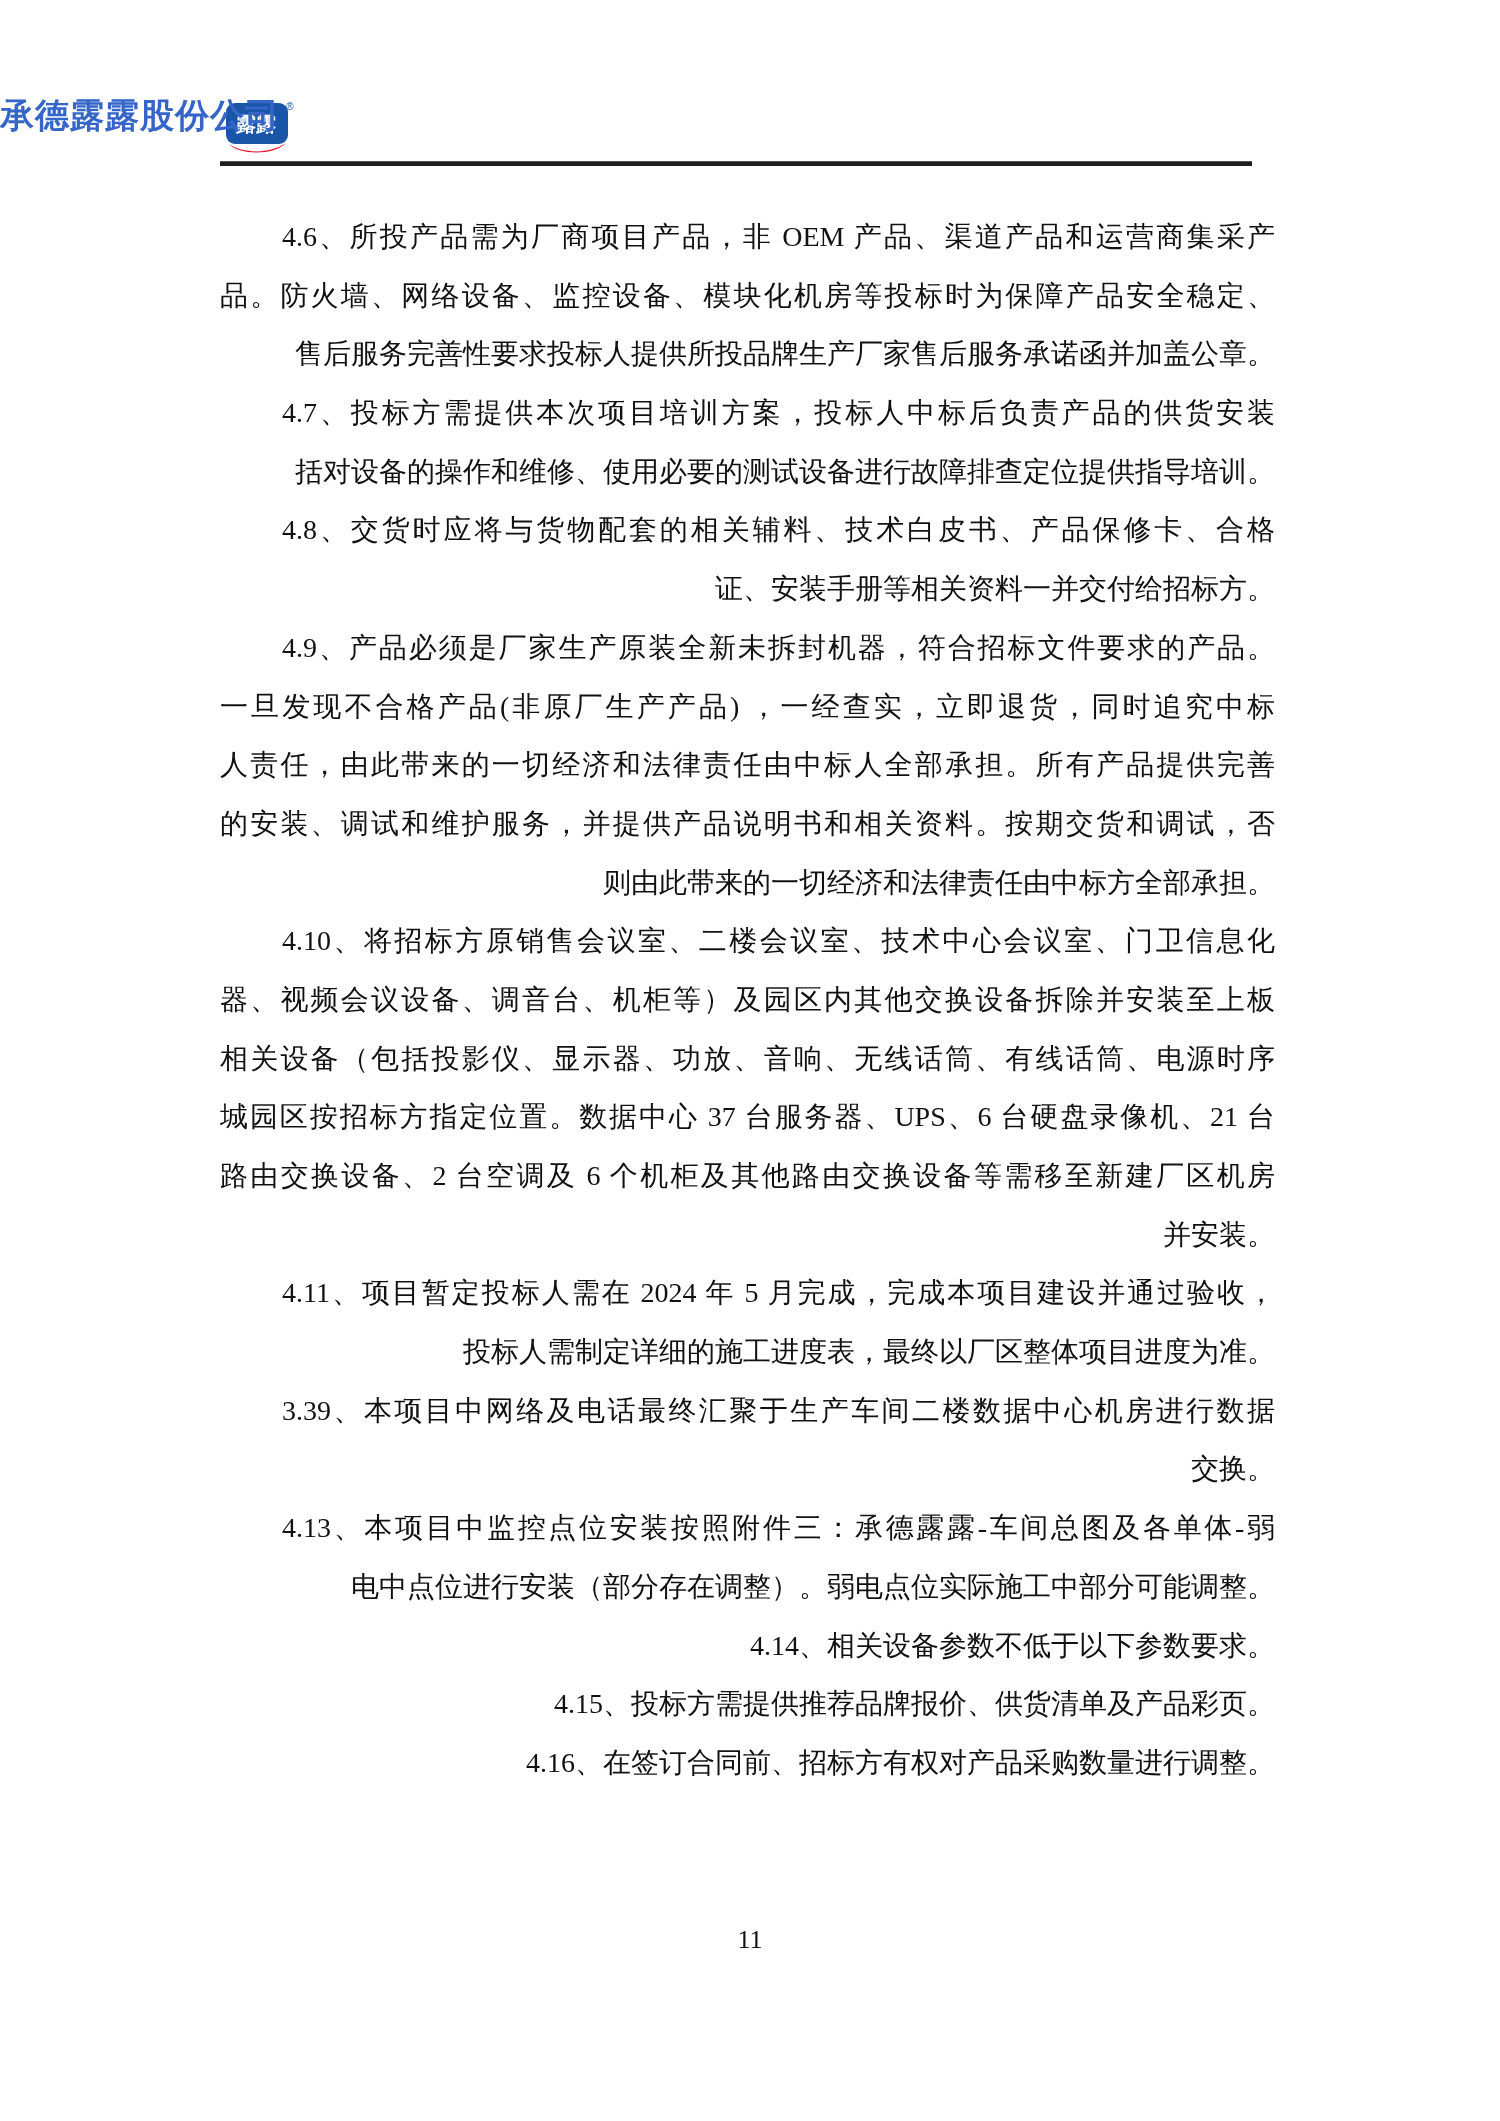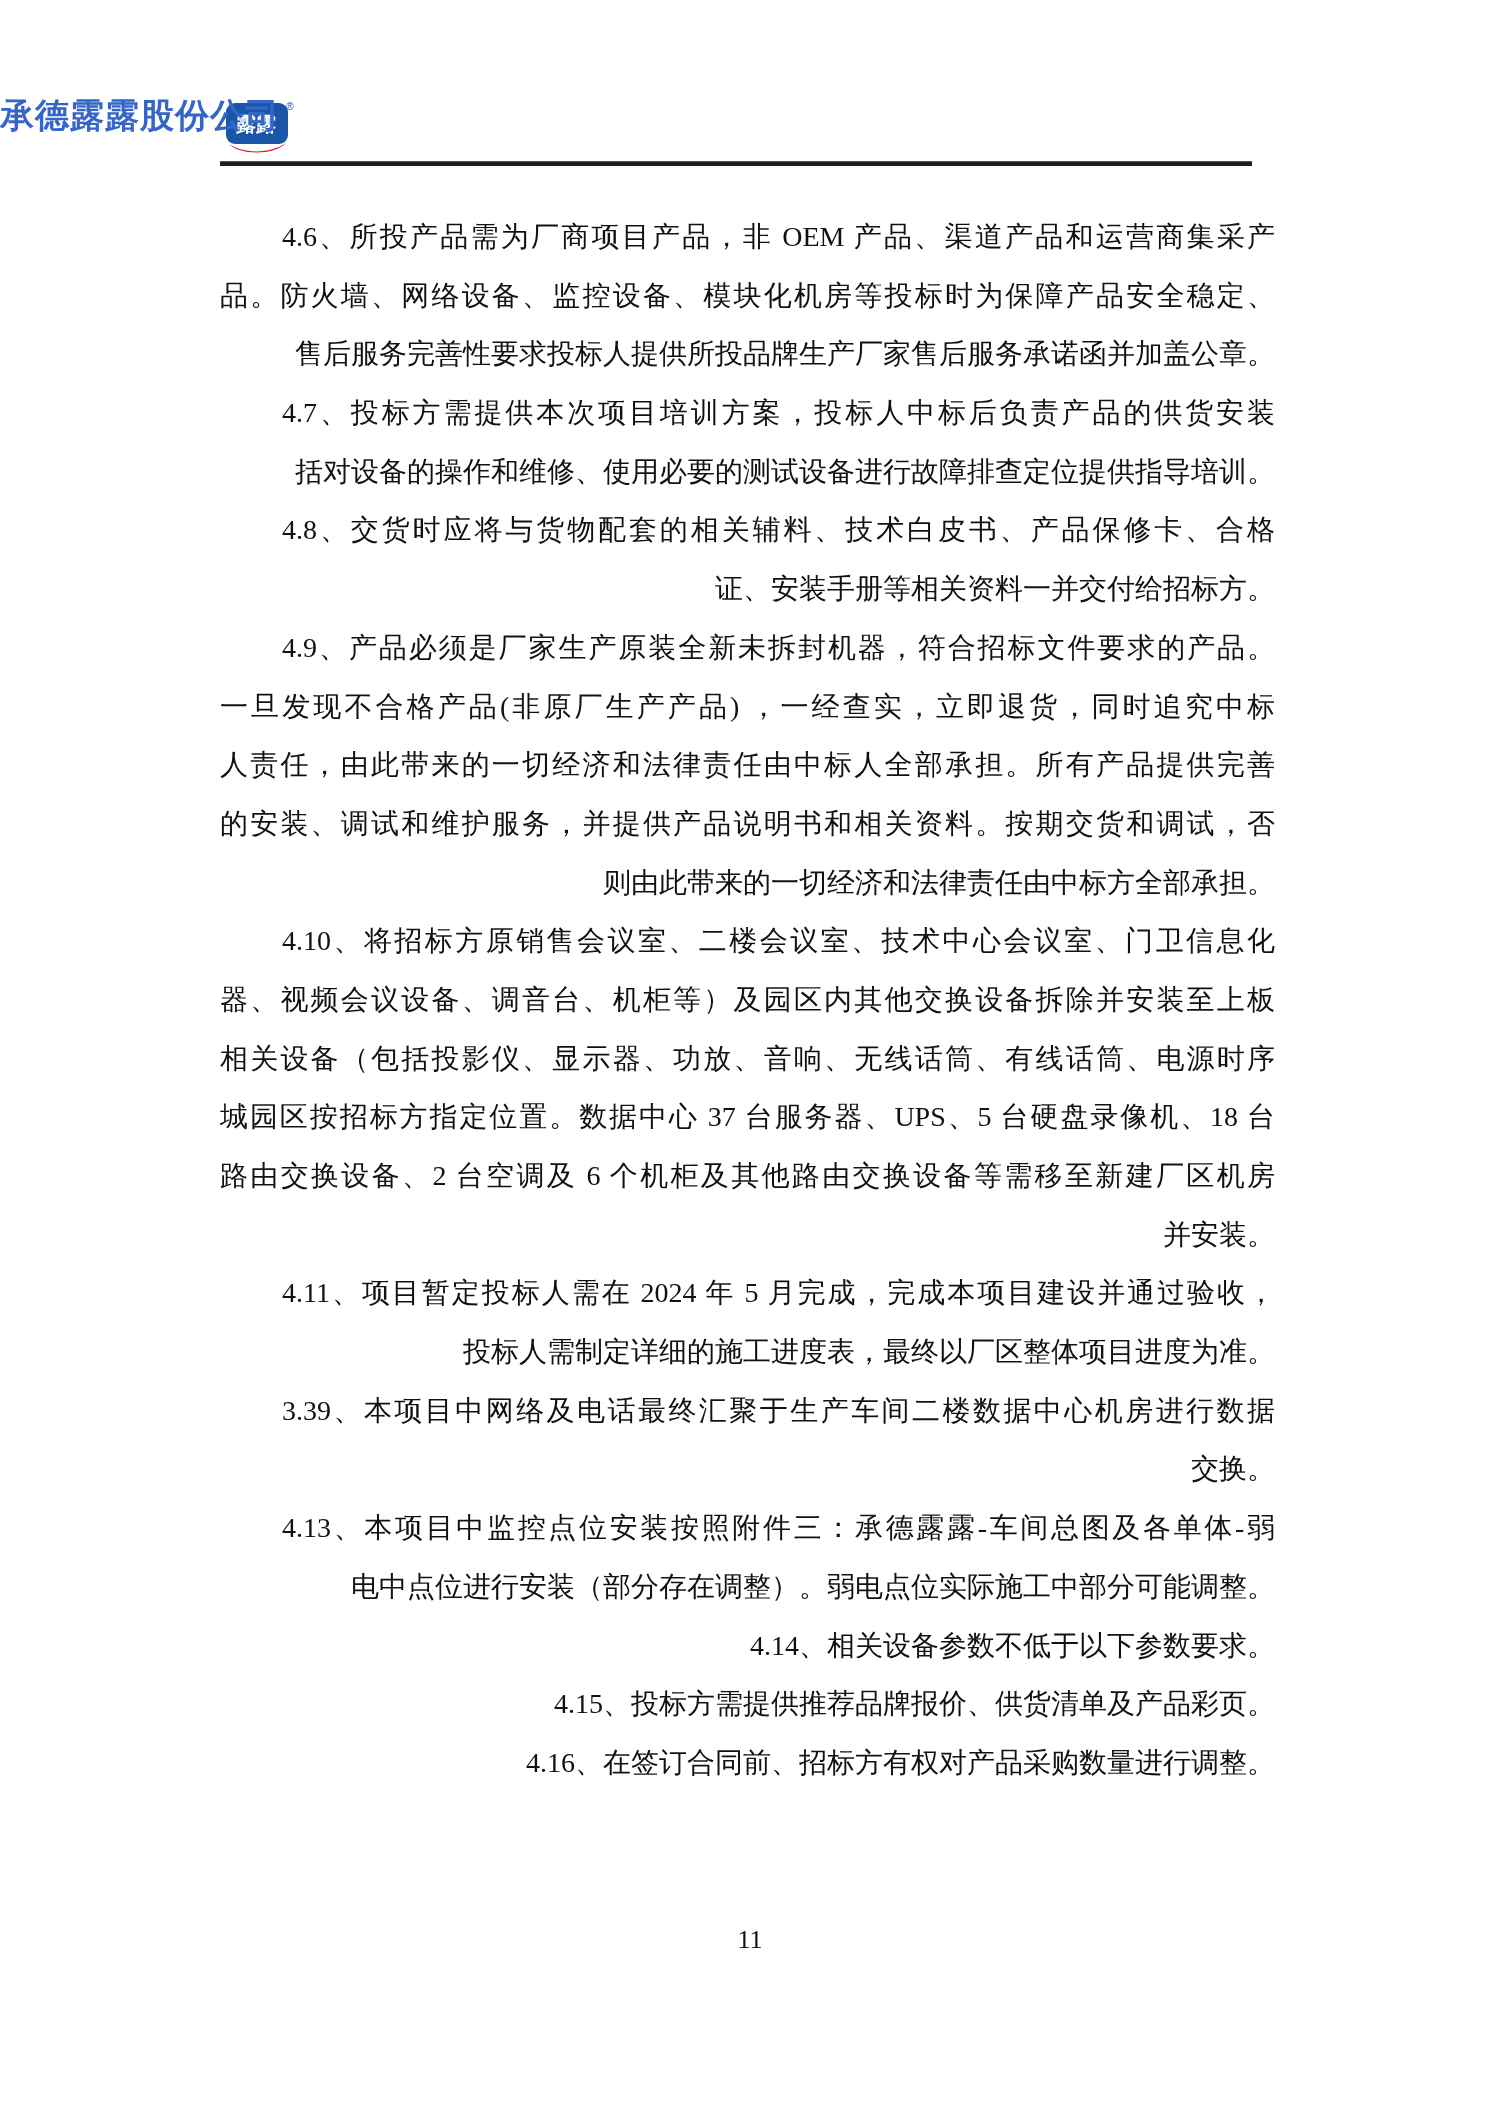--- a/index.html
+++ b/index.html
@@ -101,21 +101,21 @@
         <div class="line indent just">4.9、产品必须是厂家生产原装全新未拆封机器，符合招标文件要求的产品。</div>
         <div class="line just">一旦发现不合格产品(非原厂生产产品) ，一经查实，立即退货，同时追究中标</div>
         <div class="line just">人责任，由此带来的一切经济和法律责任由中标人全部承担。所有产品提供完善</div>
         <div class="line just">的安装、调试和维护服务，并提供产品说明书和相关资料。按期交货和调试，否</div>
         <div class="line">则由此带来的一切经济和法律责任由中标方全部承担。</div>
       </div>
       <div class="para">
         <div class="line indent just">4.10、将招标方原销售会议室、二楼会议室、技术中心会议室、门卫信息化</div>
         <div class="line just">器、视频会议设备、调音台、机柜等）及园区内其他交换设备拆除并安装至上板</div>
         <div class="line just">相关设备（包括投影仪、显示器、功放、音响、无线话筒、有线话筒、电源时序</div>
-        <div class="line just">城园区按招标方指定位置。数据中心 37 台服务器、UPS、5 台硬盘录像机、18 台</div>
+        <div class="line just">城园区按招标方指定位置。数据中心 37 台服务器、UPS、6 台硬盘录像机、21 台</div>
         <div class="line just">路由交换设备、2 台空调及 6 个机柜及其他路由交换设备等需移至新建厂区机房</div>
         <div class="line">并安装。</div>
       </div>
       <div class="para">
         <div class="line indent just">4.11、项目暂定投标人需在 2024 年 5 月完成，完成本项目建设并通过验收，</div>
         <div class="line">投标人需制定详细的施工进度表，最终以厂区整体项目进度为准。</div>
       </div>
       <div class="para">
         <div class="line indent just">3.39、本项目中网络及电话最终汇聚于生产车间二楼数据中心机房进行数据</div>
         <div class="line">交换。</div>

